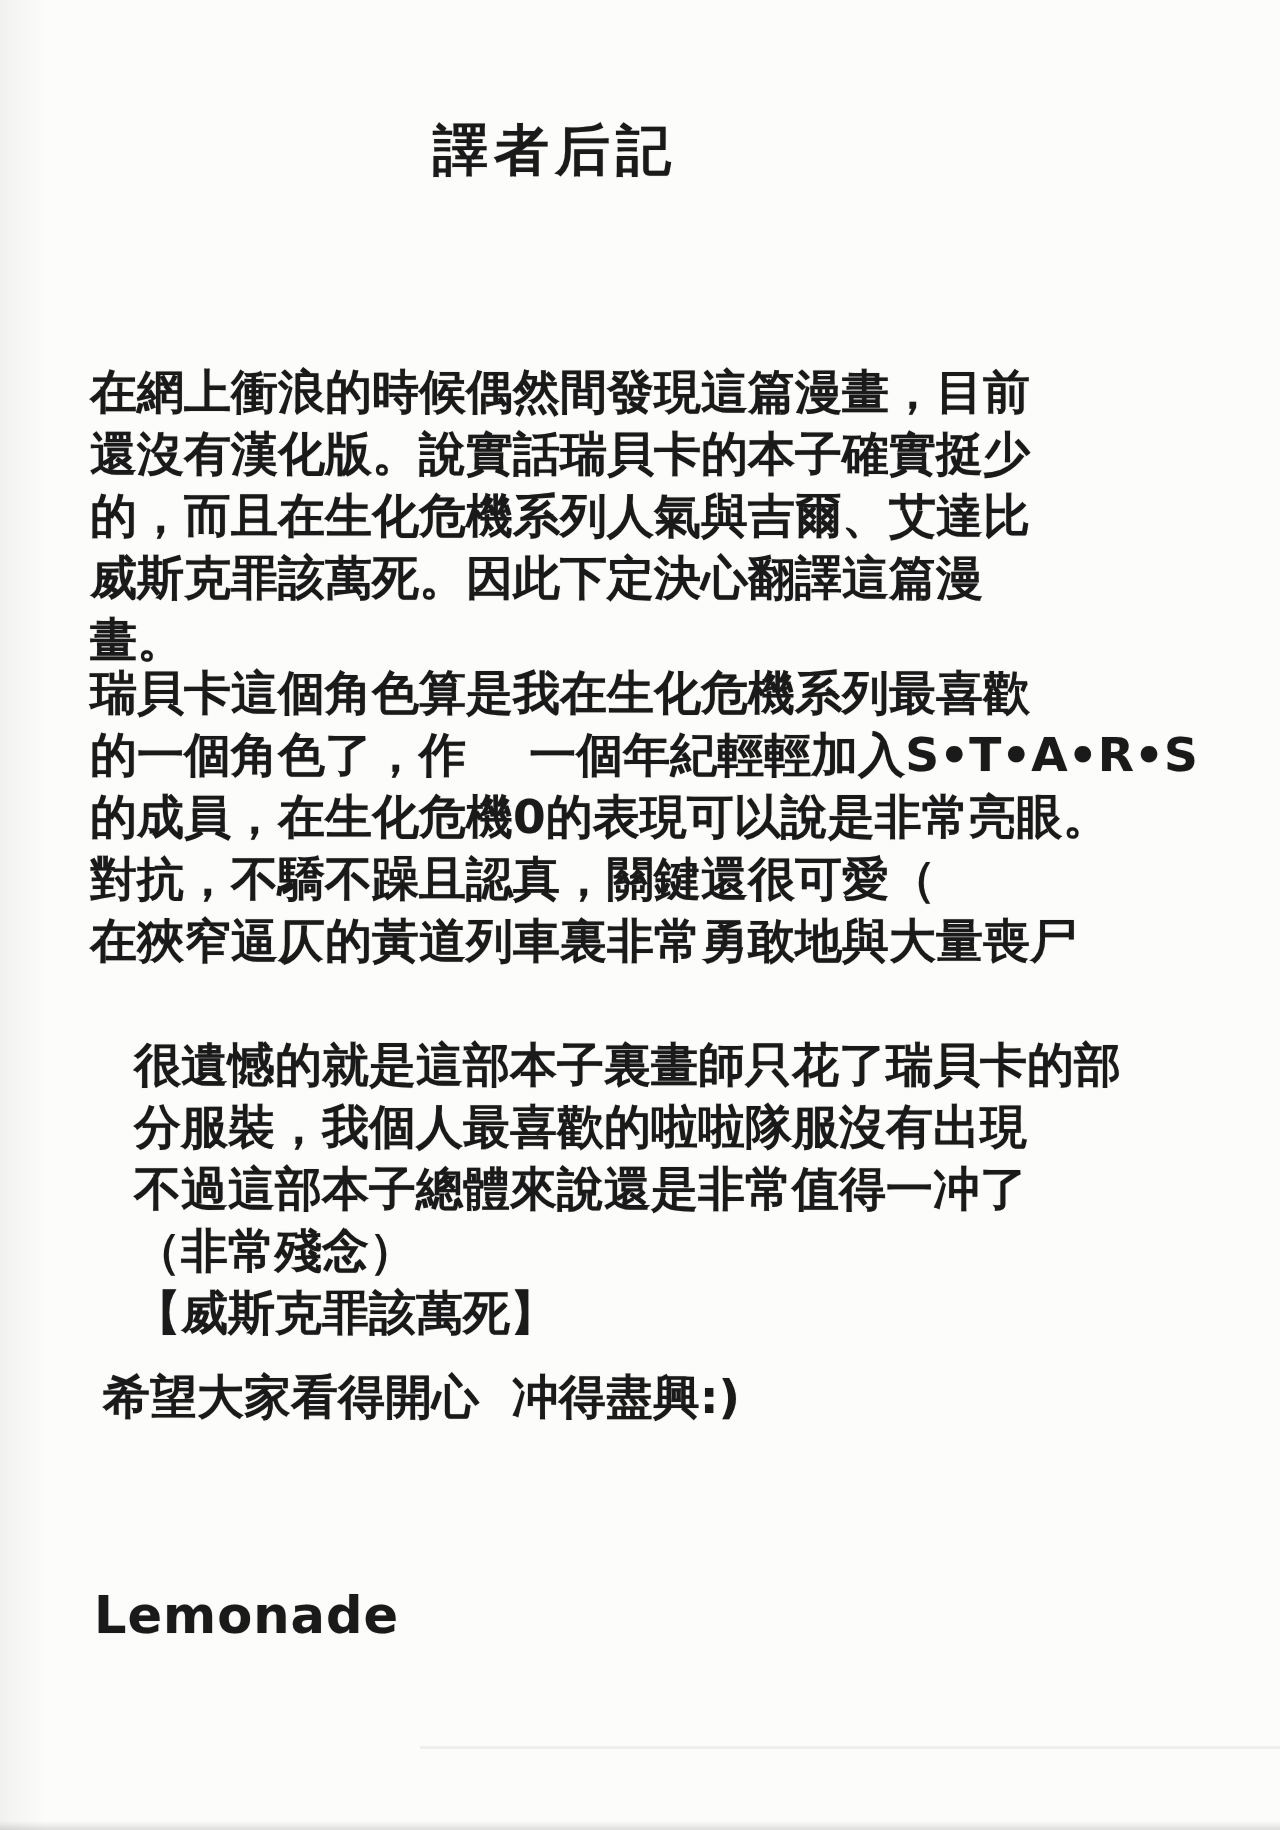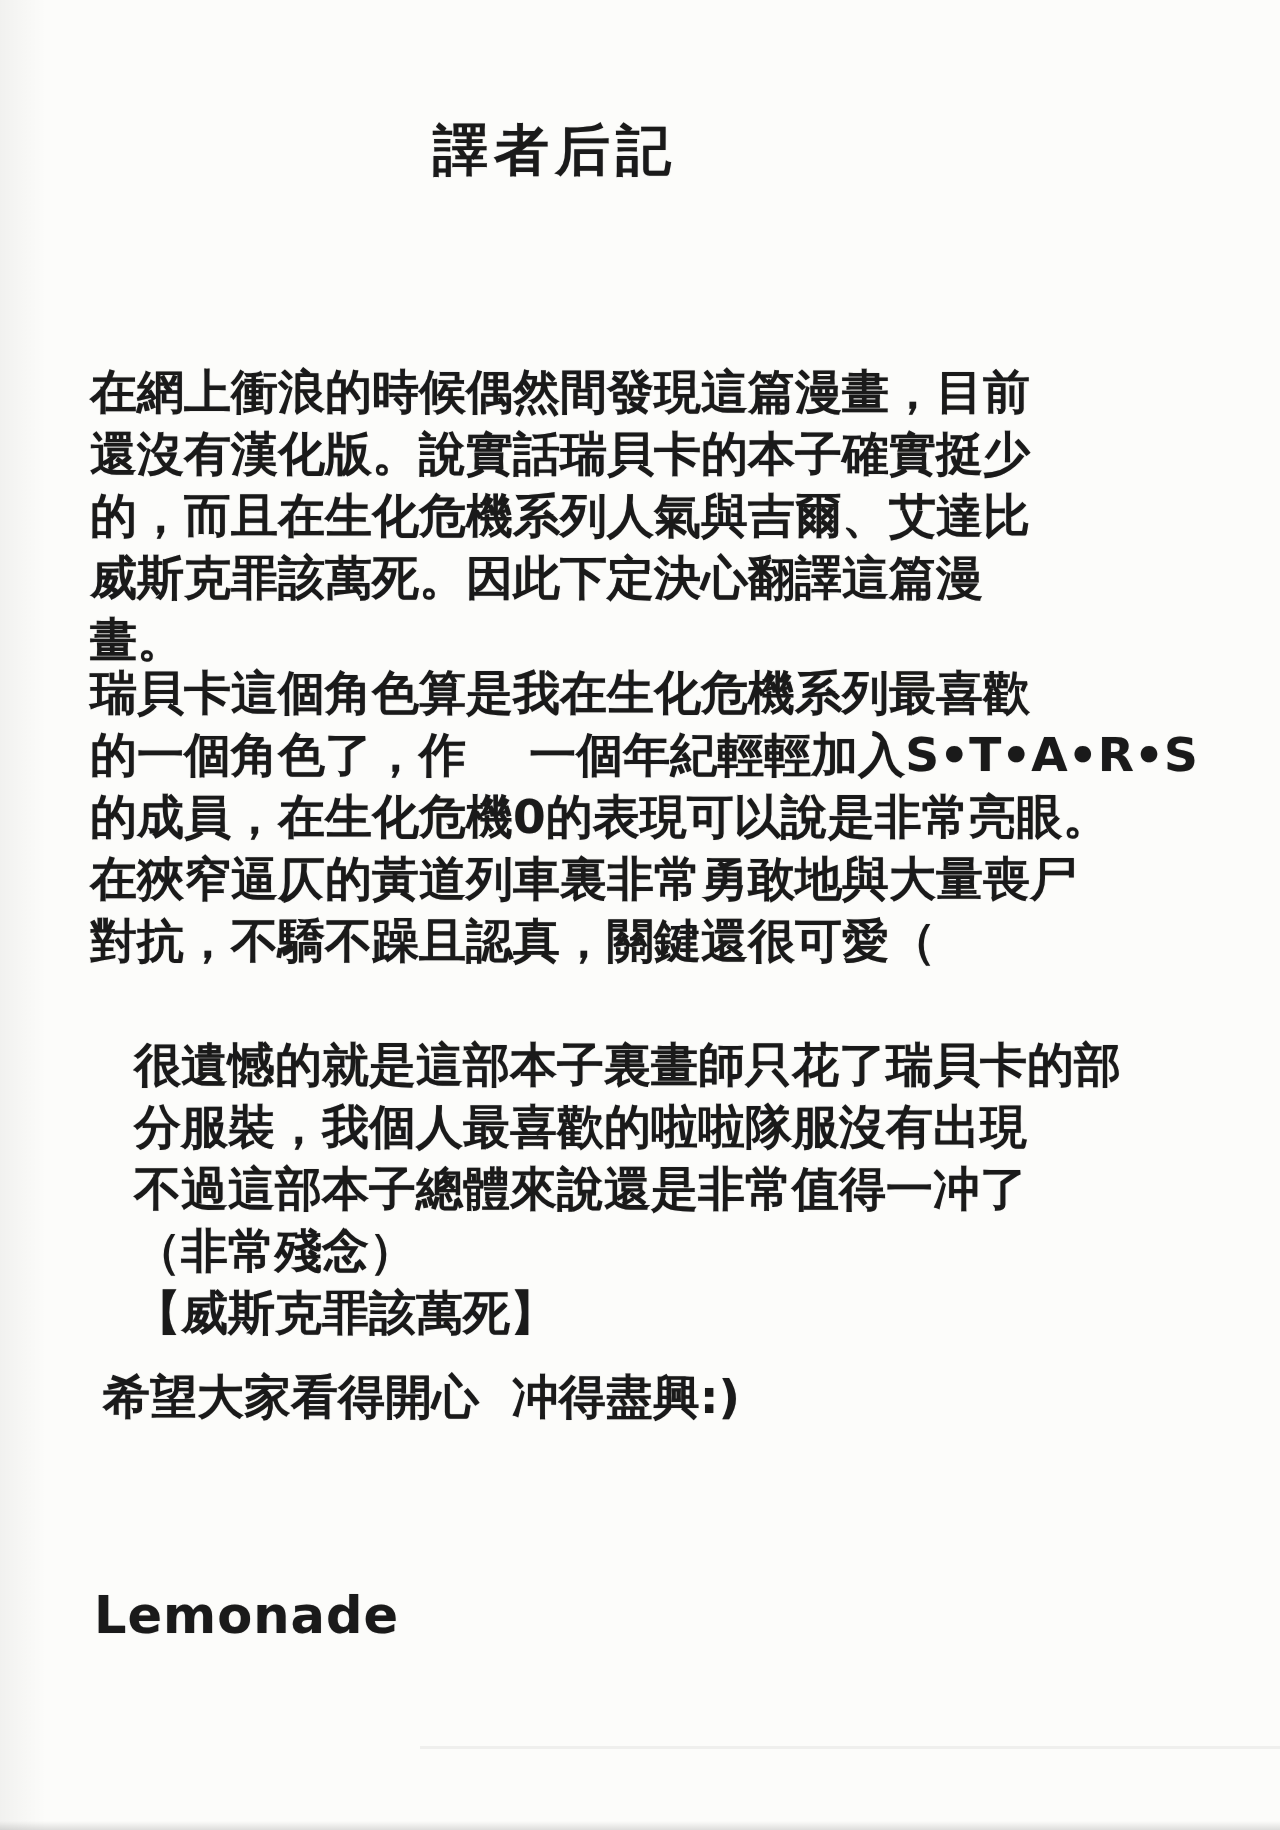--- a/index.html
+++ b/index.html
@@ -90,22 +90,22 @@
     <div class="line">還沒有漢化版。說實話瑞貝卡的本子確實挺少</div>
     <div class="line">的，而且在生化危機系列人氣與吉爾、艾達比</div>
     <div class="line">威斯克罪該萬死。因此下定決心翻譯這篇漫</div>
     <div class="line">畫。</div>
   </div>
 
   <div class="para p2">
     <div class="line">瑞貝卡這個角色算是我在生化危機系列最喜歡</div>
     <div class="line">的一個角色了，作　 一個年紀輕輕加入S•T•A•R•S</div>
     <div class="line">的成員，在生化危機0的表現可以說是非常亮眼。</div>
+    <div class="line">對抗，不驕不躁且認真，關鍵還很可愛（</div>
     <div class="line">在狹窄逼仄的黃道列車裏非常勇敢地與大量喪尸</div>
-    <div class="line">對抗，不驕不躁且認真，關鍵還很可愛（</div>
   </div>
 
   <div class="para p3">
     <div class="line">很遺憾的就是這部本子裏畫師只花了瑞貝卡的部</div>
     <div class="line">分服裝，我個人最喜歡的啦啦隊服沒有出現</div>
     <div class="line">不過這部本子總體來說還是非常值得一冲了</div>
     <div class="line">（非常殘念）</div>
     <div class="line">【威斯克罪該萬死】</div>
   </div>
 

